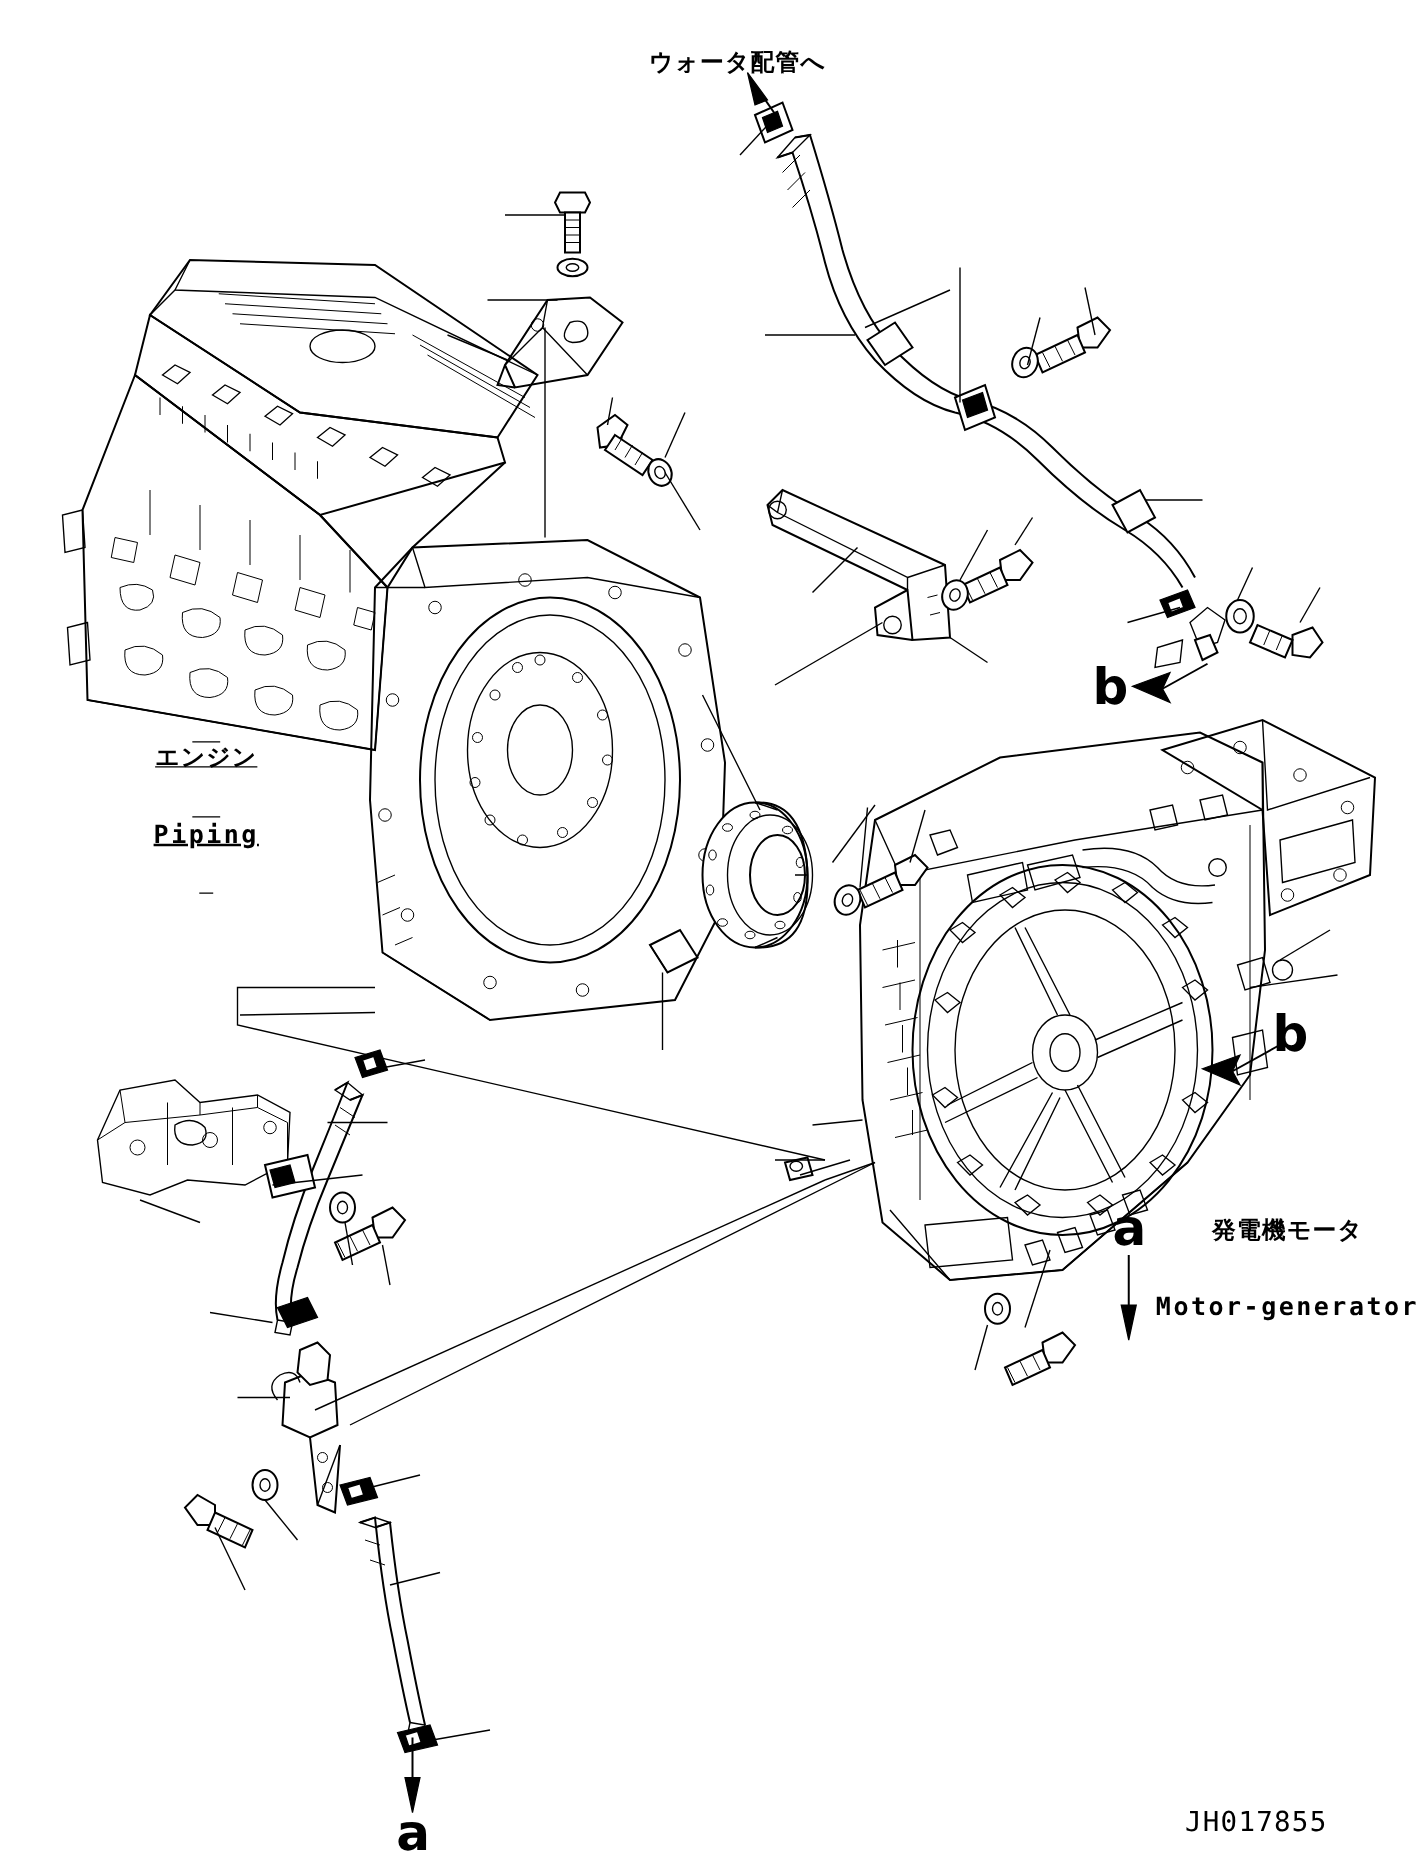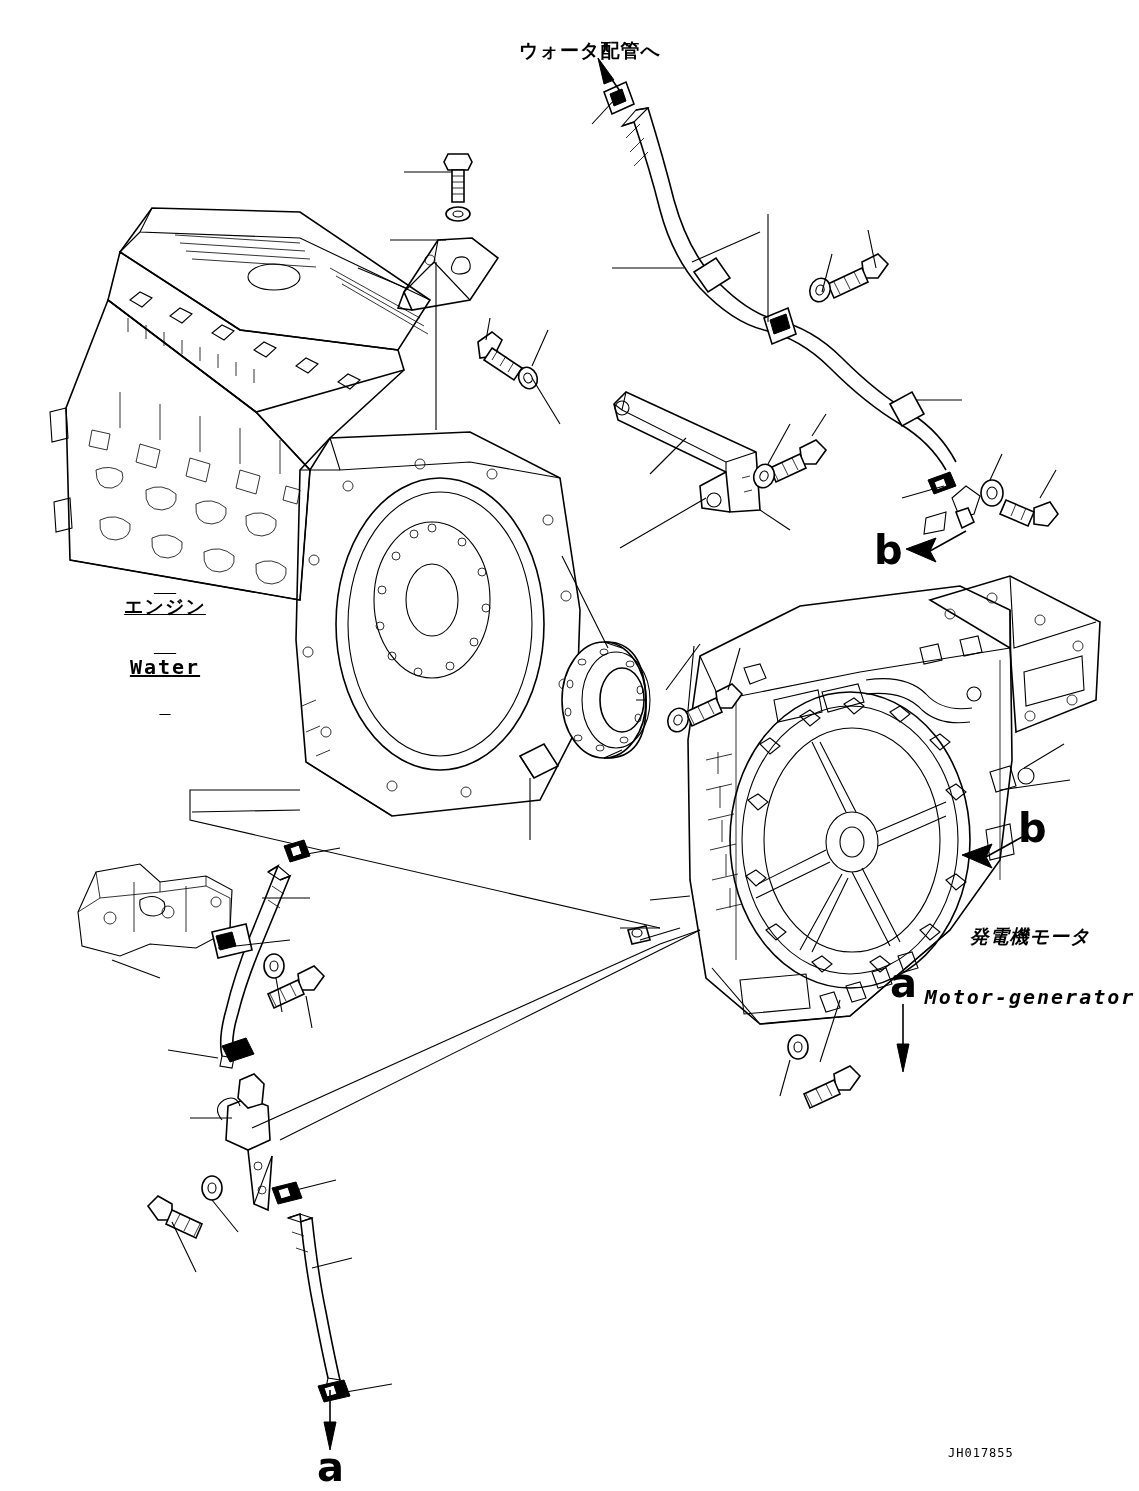--- a/index.html
+++ b/index.html
@@ -5,21 +5,21 @@
 <style>
   html,body{margin:0;padding:0;background:#ffffff;}
   body{width:1139px;height:1491px;position:relative;overflow:hidden;
        font-family:"DejaVu Sans",sans-serif;color:#000;}
   #sheet{position:absolute;inset:0;width:1139px;height:1491px;}
   svg.art{position:absolute;left:0;top:0;width:1139px;height:1491px;}
   .lbl{position:absolute;white-space:pre;text-align:center;font-weight:bold;color:#000;}
   .lbl .jp{display:block;font-family:"DejaVu Sans",sans-serif;font-size:19px;letter-spacing:1px;line-height:1.15;}
   .lbl .en{display:block;font-family:"DejaVu Sans Mono","Liberation Mono",monospace;font-size:20px;letter-spacing:2px;line-height:1.15;}
   .secmark{position:absolute;font-family:"DejaVu Sans",sans-serif;font-weight:bold;font-size:40px;line-height:1;}
-  .dwgno{position:absolute;font-family:"DejaVu Sans Mono","Liberation Mono",monospace;font-size:12px;letter-spacing:1px;}
+  .dwgno{position:absolute;font-family:"DejaVu Sans Mono","Liberation Mono",monospace;font-size:22px;letter-spacing:1px;}
   .ln{fill:none;stroke:#000;stroke-width:1.6;}
   .ln-thin{fill:none;stroke:#000;stroke-width:1.1;}
   .ln-hair{fill:none;stroke:#000;stroke-width:0.8;}
   .fillw{fill:#fff;stroke:#000;stroke-width:1.6;}
   .fillw-t{fill:#fff;stroke:#000;stroke-width:1.1;}
   .fillk{fill:#000;stroke:#000;stroke-width:1;}
 </style>
 </head>
 <body>
 
@@ -511,24 +511,24 @@
     </g>
 
   </svg>
 
   <div class="lbl" style="left:440px;top:2px;width:300px;">
     <span class="jp">ウォータ配管へ</span>
   </div>
 
   <div class="lbl" style="left:70px;top:558px;width:190px;text-decoration:underline;">
     <span class="jp">エンジン</span>
-    <span class="en">Water</span>
+    <span class="en">Piping</span>
   </div>
 
-  <div class="lbl" style="left:920px;top:888px;width:220px;font-style:italic;">
+  <div class="lbl" style="left:920px;top:936px;width:220px;">
     <span class="jp">発電機モータ</span>
     <span class="en">Motor-generator</span>
   </div>
 
   <div class="secmark" style="left:874px;top:530px;">b</div>
   <div class="secmark" style="left:1018px;top:808px;">b</div>
   <div class="secmark" style="left:890px;top:963px;">a</div>
   <div class="secmark" style="left:317px;top:1447px;">a</div>
 
   <div class="dwgno" style="left:948px;top:1446px;">JH017855</div>

